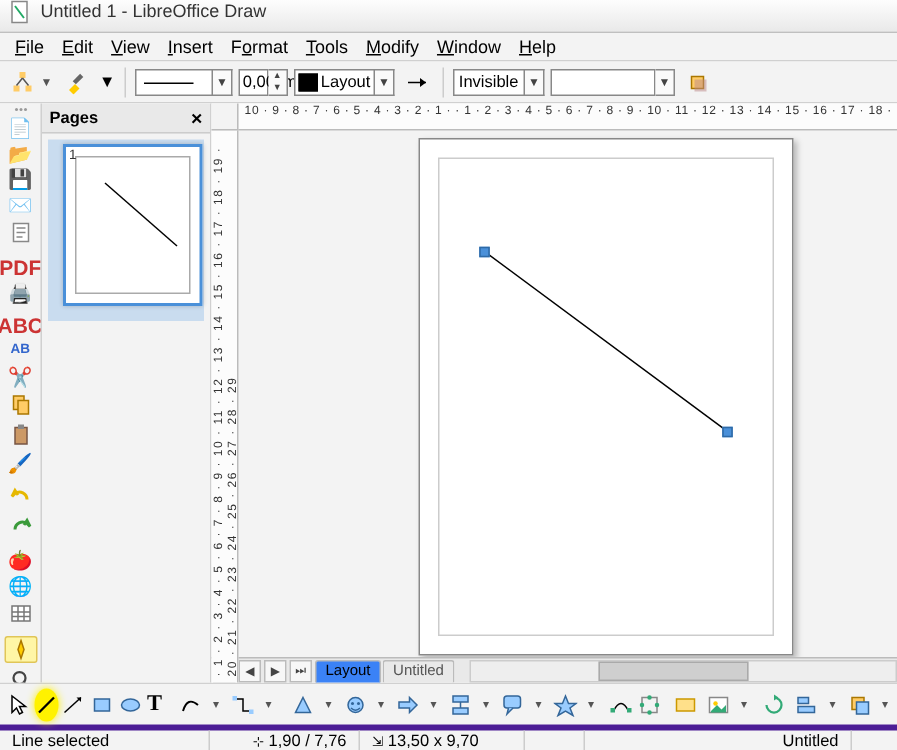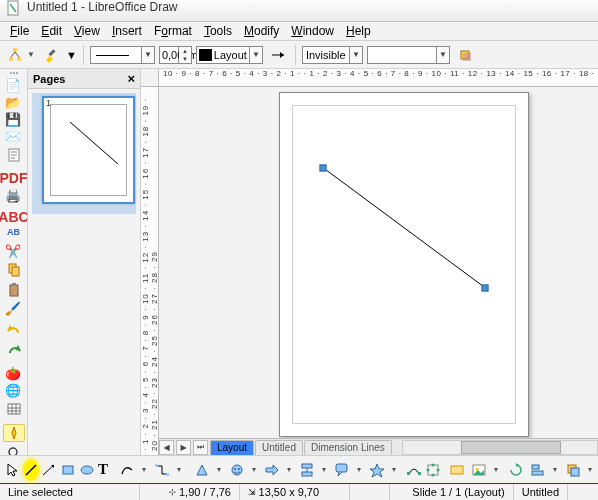--- a/index.html
+++ b/index.html
@@ -77,21 +77,21 @@
   .tabrow .hscrolltrack { flex:1; height:15px; margin-left:10px; background:#eee; border:1px solid #ccc; position:relative;}
   .tabrow .hscrolltrack .thumb { position:absolute; left:30%; width:100px; top:0; bottom:0; background:#cfcfcf; border:1px solid #aaa;}
 
   
   .toolbar2 { height:28px; background:#f3f3f3; border-top:1px solid #d0d0d0; display:flex; align-items:center; padding:2px 4px; gap:1px;}
   .toolbar2 .tbtn { width:24px; height:22px; }
   .toolbar2 .tbtn.hot { background:#fff200; border-radius:50%; box-shadow:0 0 6px #fff200; border:none; }
   .toolbar2 .sep { margin:0 2px;}
 
   
-  .statusbar { height:17px; background:#f3f3f3; border-top:1px solid #4c1d95; display:flex; align-items:center; font-size:11px;}
+  .statusbar { height:17px; background:#f3f3f3; border-top:4px solid #4c1d95; display:flex; align-items:center; font-size:11px;}
   .statusbar .cell { padding:0 8px; border-right:1px solid #ccc; height:100%; display:flex; align-items:center; }
   .statusbar .cell.first { width:140px; border-right:1px solid #ccc;}
   .statusbar .cell.pos { width:100px; justify-content:flex-end;}
   .statusbar .cell.size { width:110px; }
   .statusbar .spacer { flex:1;}
   .statusbar .cell.noborder { border-right:none;}
   .sizemark { font-size:9px; margin-right:3px;}
 
   
   .mini-svg { width:16px; height:16px; }
@@ -328,23 +328,20 @@
       <span class="navbtn">⏮</span>
       <span class="navbtn">◀</span>
       <span class="navbtn">▶</span>
       <span class="navbtn">⏭</span>
       <span class="tab">
           <span>Layout</span>
         </span>
       <span class="tab inactive">
           <span>Untitled</span>
         </span>
-      <span class="tab inactive">
-          <span>Dimension Lines</span>
-        </span>
       <div class="hscrolltrack">
           <div class="thumb"></div>
         </div>
     </div>
   </div>
 </div>
 
 <div class="toolbar2">
   <span class="tbtn">
       <svg class="mini-svg" viewBox="0 0 16 16">
@@ -516,16 +513,15 @@
   <div class="cell pos">
     <span class="sizemark">⊹</span>
     <span>1,90 / 7,76</span>
   </div>
   <div class="cell size">
     <span class="sizemark">⇲</span>
     <span>13,50 x 9,70</span>
   </div>
   <div class="cell" style="width:40px"></div>
   <div class="spacer"></div>
-  <div class="cell">Slide 1 / 1 (Layout)</div>
   <div class="cell">Untitled</div>
   <div class="cell noborder" style="width:30px"></div>
 </div>
 
 </body></html>

